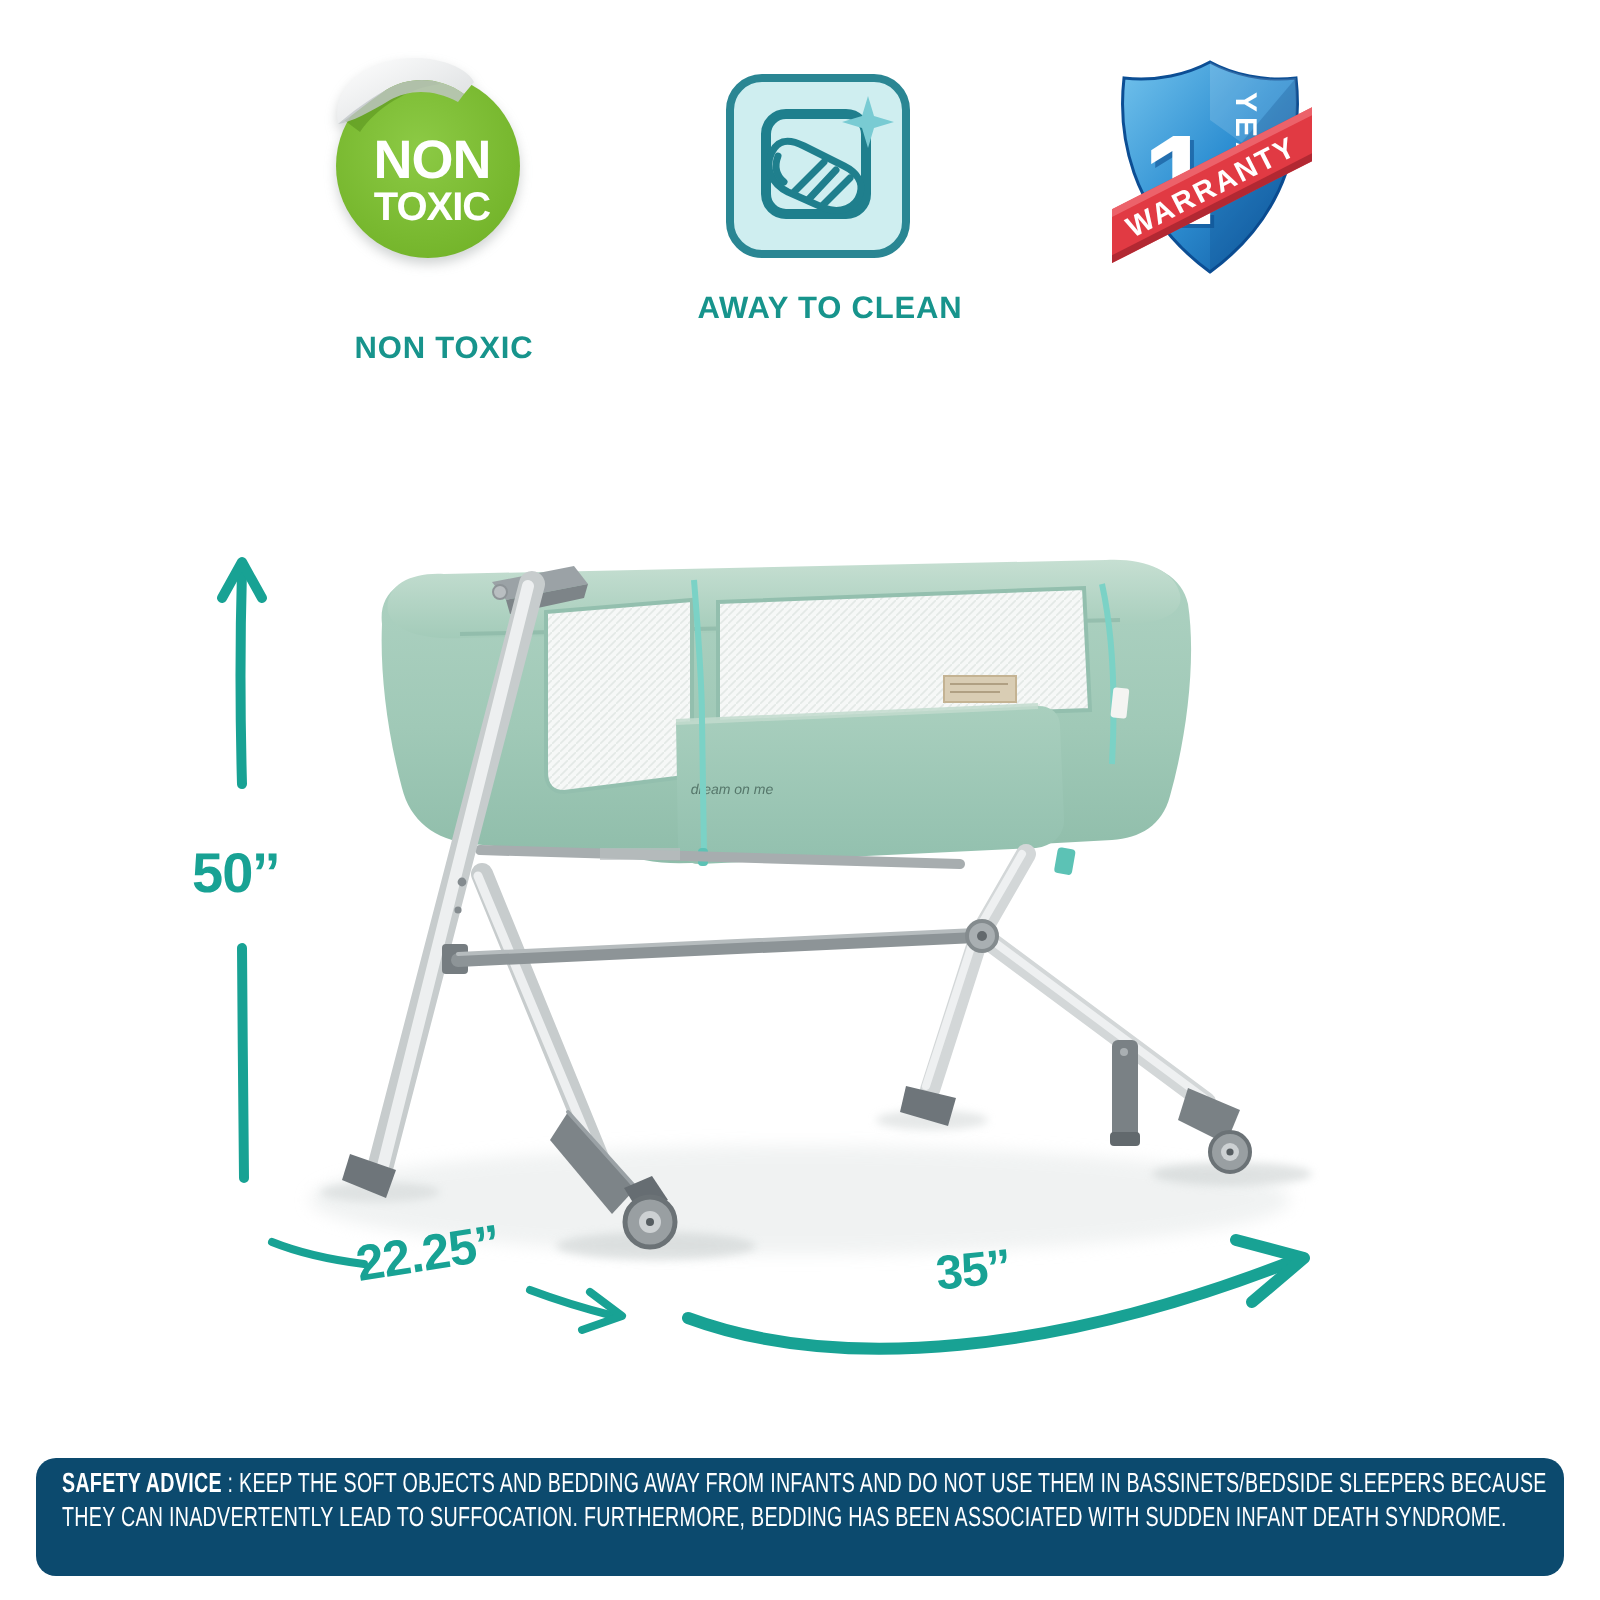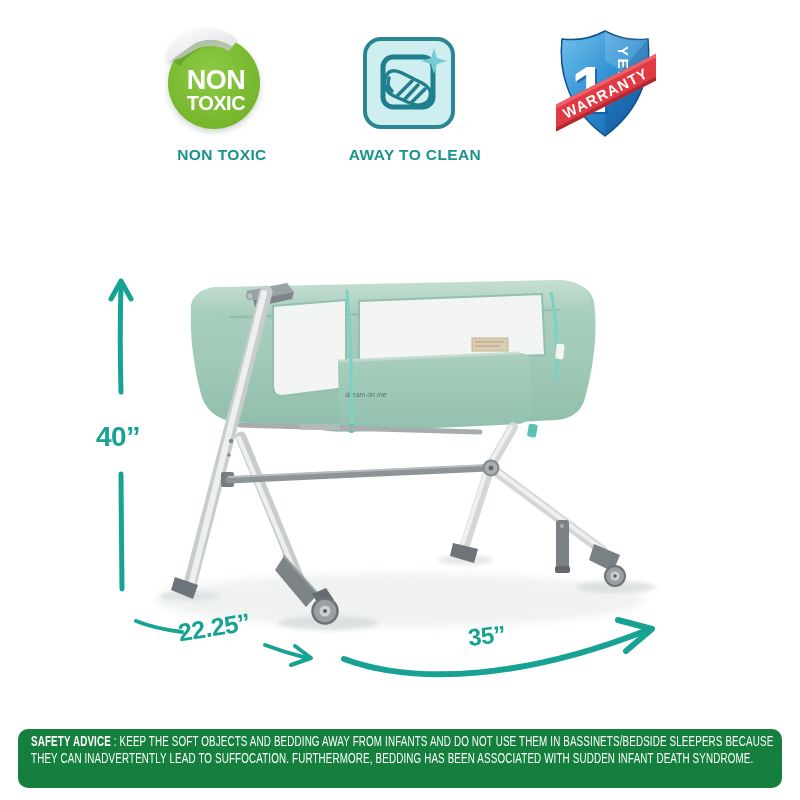--- a/index.html
+++ b/index.html
@@ -7,21 +7,21 @@
          font-family:"Liberation Sans",sans-serif;}
   .scene{position:absolute;left:0;top:0;width:800px;height:800px;}
   .badge{position:absolute;}
   .badge-label{position:absolute;top:146px;width:200px;text-align:center;
                font-size:15.5px;font-weight:bold;letter-spacing:.4px;color:#17948c;}
   .dim-label{position:absolute;color:#18a294;font-weight:bold;letter-spacing:-0.5px;}
   #dim-height{left:96px;top:421px;font-size:28px;}
   #dim-depth{left:178px;top:613px;font-size:25px;transform:rotate(-9deg);}
   #dim-width{left:468px;top:622px;font-size:24px;transform:rotate(-6deg);}
   .safety-box{position:absolute;left:18px;top:729px;width:764px;height:59px;
-              background:#15803d;border-radius:10px;overflow:hidden;}
+              background:#0c4a6e;border-radius:10px;overflow:hidden;}
   .safety-inner{position:absolute;left:13px;top:5px;width:1070px;
                 transform:scaleX(0.712);transform-origin:left top;
                 color:#ffffff;font-size:13.8px;line-height:16.8px;letter-spacing:.2px;}
   .safety-inner b{font-weight:bold;}
   .sticker-shadow{filter:drop-shadow(0 3px 3px rgba(120,130,130,.35));}
 </style>
 </head>
 <body>
 
 <div class="stage">
@@ -222,24 +222,24 @@
       <text transform="translate(62,18) rotate(90)" font-size="15" font-weight="bold" fill="#ffffff" letter-spacing="2.5">YEAR</text>
       <g transform="rotate(-27 49 64)">
         <rect x="-18" y="53" width="134" height="24" fill="#e13a43"></rect>
         <rect x="-18" y="53" width="134" height="3.5" fill="#ef6d74" opacity="0.8"></rect>
         <rect x="-18" y="73.5" width="134" height="3.5" fill="#a6242e" opacity="0.8"></rect>
         <text x="49" y="70.5" text-anchor="middle" font-size="14.5" font-weight="bold" fill="#ffffff" letter-spacing="1.2">WARRANTY</text>
       </g>
     </svg>
   </div>
 
-  <div class="badge-label" style="left:122px;">NON TOXIC</div>
+  <div class="badge-label" style="left:122px;margin-top:20px;">NON TOXIC</div>
   <div class="badge-label" style="left:315px;">AWAY TO CLEAN</div>
 
-  <div class="dim-label" id="dim-height">40’’</div>
+  <div class="dim-label" id="dim-height">50’’</div>
   <div class="dim-label" id="dim-depth">22.25’’</div>
   <div class="dim-label" id="dim-width">35’’</div>
 
   <div class="safety-box">
     <div class="safety-inner">
       <b>SAFETY ADVICE</b><span> : KEEP THE SOFT OBJECTS AND BEDDING AWAY FROM INFANTS AND DO NOT USE THEM IN BASSINETS/BEDSIDE SLEEPERS BECAUSE THEY CAN INADVERTENTLY LEAD TO SUFFOCATION. FURTHERMORE, BEDDING HAS BEEN ASSOCIATED WITH SUDDEN INFANT DEATH SYNDROME.</span>
     </div>
   </div>
 
 </div>

